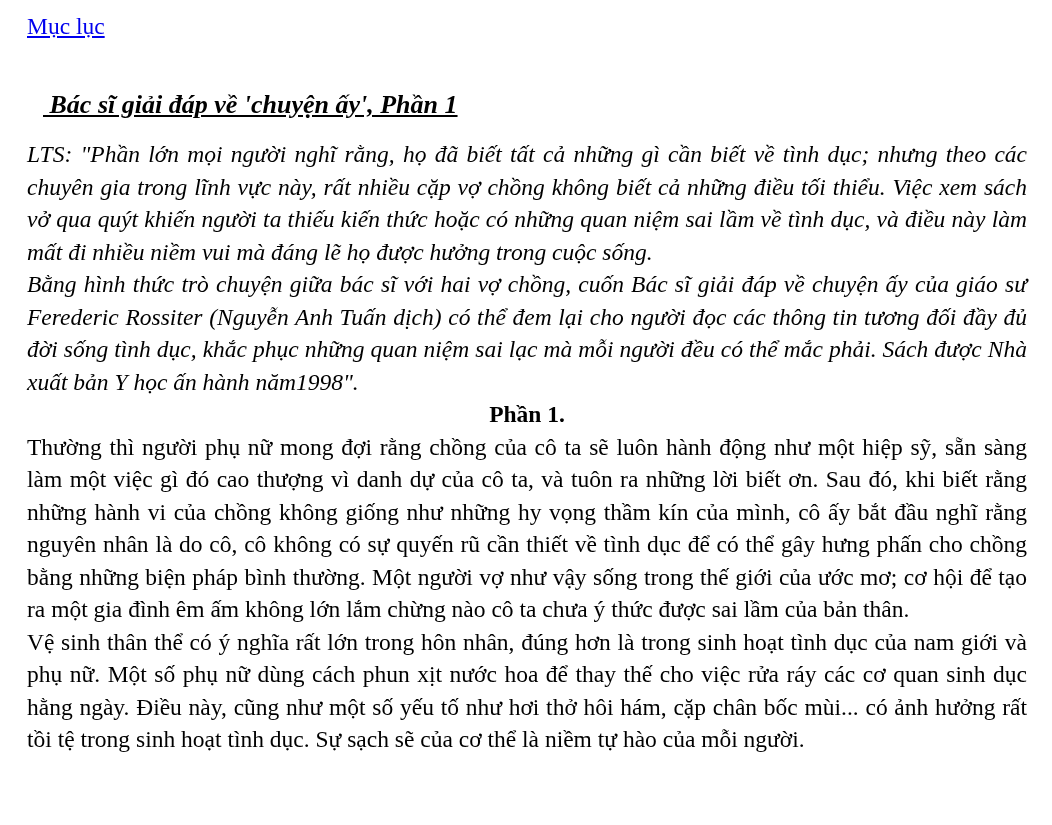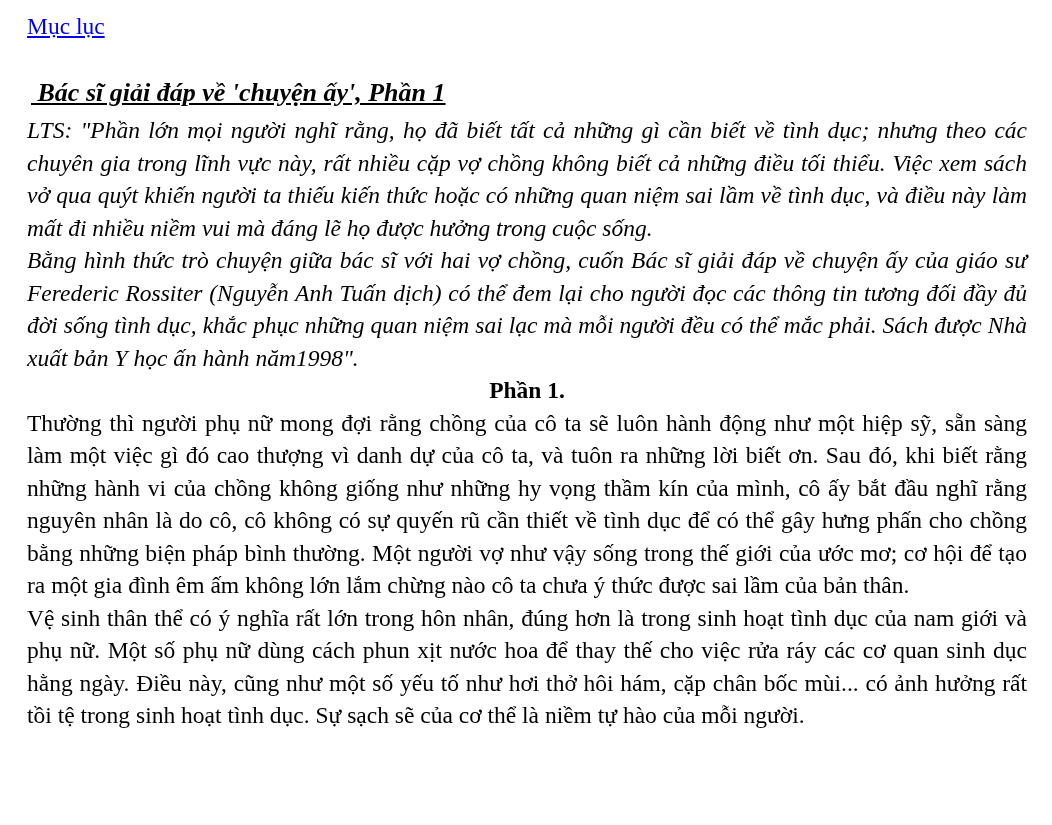--- a/index.html
+++ b/index.html
@@ -23,21 +23,21 @@
     color: #0000ee;
     text-decoration: underline;
     font-size: 23.5px;
     line-height: 32px;
     cursor: pointer;
   }
   .spacer {
     height: 30px;
   }
   .article-title {
-    margin: 4px;
+    margin: 16px;
     font-size: 26px;
     font-weight: bold;
     font-style: italic;
     text-decoration: underline;
     line-height: 34px;
     white-space: pre;
   }
   p.para {
     margin: 0;
     font-size: 23.5px;

